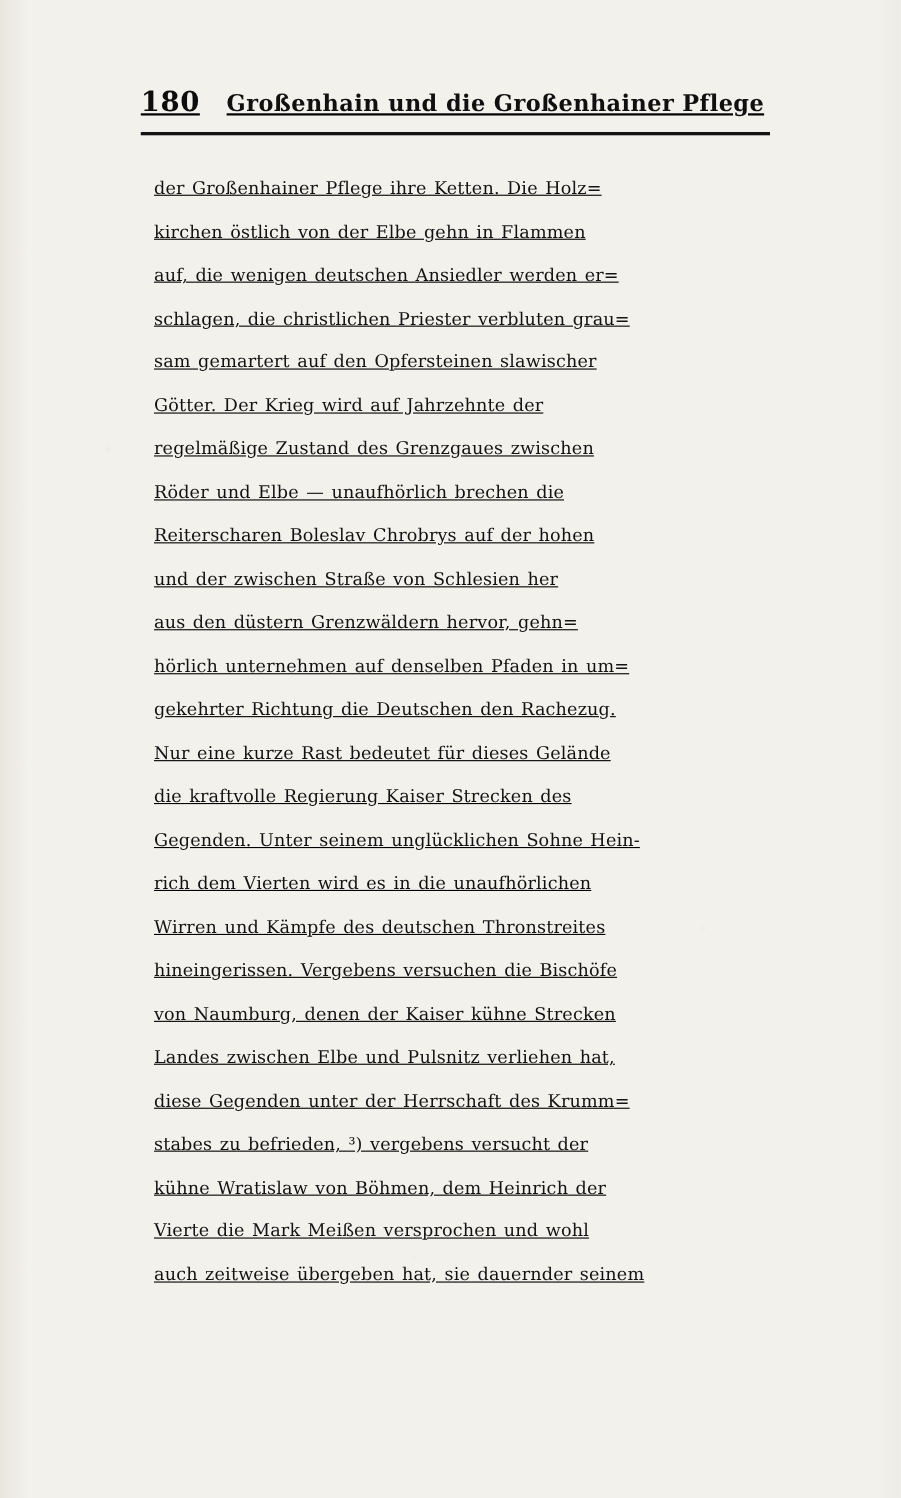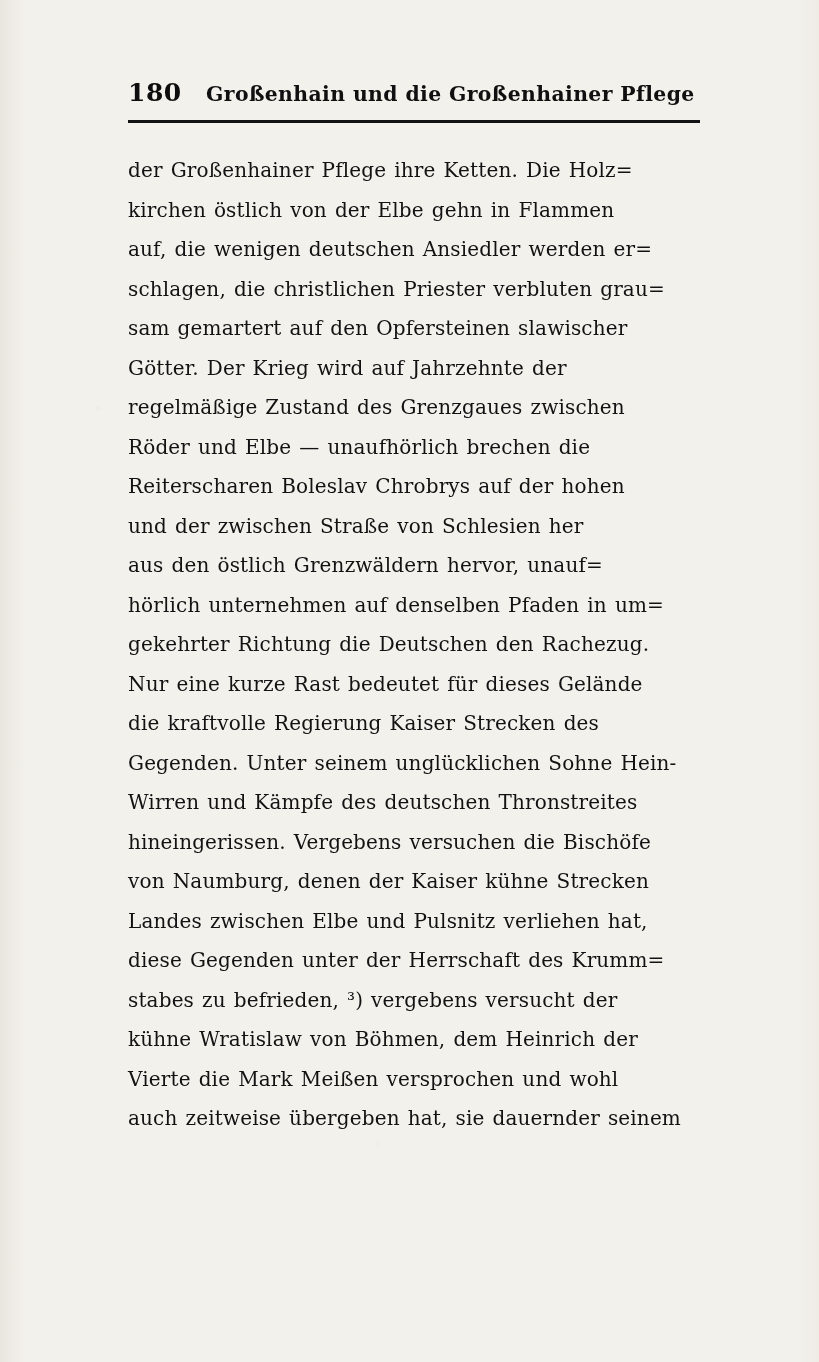--- a/index.html
+++ b/index.html
@@ -36,20 +36,21 @@
     right: 0; top: 0;
     width: 22px; height: 100%;
     background: linear-gradient(to left, #eceae3 0%, #f3f1ec 100%);
     opacity: 0.8;
   }
   .content {
     position: absolute;
     left: 128px;
     top: 78px;
     width: 570px;
+    text-decoration: underline;
   }
   .header-row {
     display: flex;
     align-items: baseline;
     white-space: nowrap;
   }
   .folio {
     font-family: "DejaVu Serif", serif;
     font-size: 25px;
     font-weight: 700;
@@ -69,28 +70,29 @@
   .rule {
     margin-top: 13px;
     width: 572px;
     height: 3px;
     background: #131313;
   }
   .body-text {
     margin-top: 28px;
     width: 566px;
     font-family: "DejaVu Serif", serif;
-    font-size: 20px;
+    font-size: 16px;
     line-height: 39.5px;
     color: #121212;
     text-align: justify;
     text-justify: inter-word;
     letter-spacing: 0.15px;
     word-spacing: 1.5px;
     hyphens: manual;
+    margin-left: 12px;
   }
   .body-text .ln {
     display: block;
     white-space: nowrap;
   }
   .body-text .ln.just {
     text-align: justify;
   }
   .body-text .ln.just::after {
     content: "";
@@ -118,26 +120,27 @@
       <span class="ln just">der Großenhainer Pflege ihre Ketten.  Die Holz=</span>
       <span class="ln just">kirchen östlich von der Elbe gehn in Flammen</span>
       <span class="ln just">auf, die wenigen deutschen Ansiedler werden er=</span>
       <span class="ln just">schlagen, die christlichen Priester verbluten grau=</span>
       <span class="ln just">sam gemartert auf den Opfersteinen slawischer</span>
       <span class="ln just">Götter.  Der Krieg wird auf Jahrzehnte der</span>
       <span class="ln just">regelmäßige Zustand des Grenzgaues zwischen</span>
       <span class="ln just">Röder und Elbe — unaufhörlich brechen die</span>
       <span class="ln just">Reiterscharen Boleslav Chrobrys auf der hohen</span>
       <span class="ln just">und der zwischen Straße von Schlesien her</span>
-      <span class="ln just">aus den östlich Grenzwäldern hervor, unauf=</span>
+      <span class="ln just">aus den düstern Grenzwäldern hervor, gehn=</span>
       <span class="ln just">hörlich unternehmen auf denselben Pfaden in um=</span>
       <span class="ln just">gekehrter Richtung die Deutschen den Rachezug.</span>
       <span class="ln just">Nur eine kurze Rast bedeutet für dieses Gelände</span>
       <span class="ln just">die kraftvolle Regierung Kaiser Strecken des</span>
       <span class="ln just">Gegenden.  Unter seinem unglücklichen Sohne Hein-</span>
+      <span class="ln just">rich dem Vierten wird es in die unaufhörlichen</span>
       <span class="ln just">Wirren und Kämpfe des deutschen Thronstreites</span>
       <span class="ln just">hineingerissen.  Vergebens versuchen die Bischöfe</span>
       <span class="ln just">von Naumburg, denen der Kaiser kühne Strecken</span>
       <span class="ln just">Landes zwischen Elbe und Pulsnitz verliehen hat,</span>
       <span class="ln just">diese Gegenden unter der Herrschaft des Krumm=</span>
       <span class="ln just">stabes zu befrieden, ³) vergebens versucht der</span>
       <span class="ln just">kühne Wratislaw von Böhmen, dem Heinrich der</span>
       <span class="ln just">Vierte die Mark Meißen versprochen und wohl</span>
       <span class="ln">auch zeitweise übergeben hat, sie dauernder seinem</span>
     </div>

